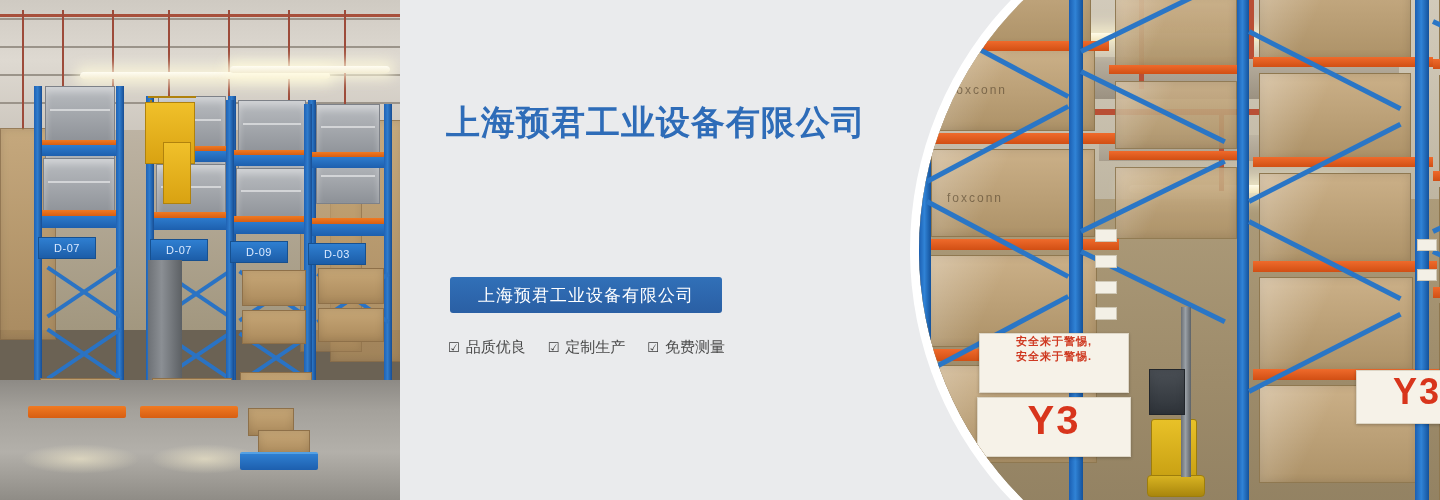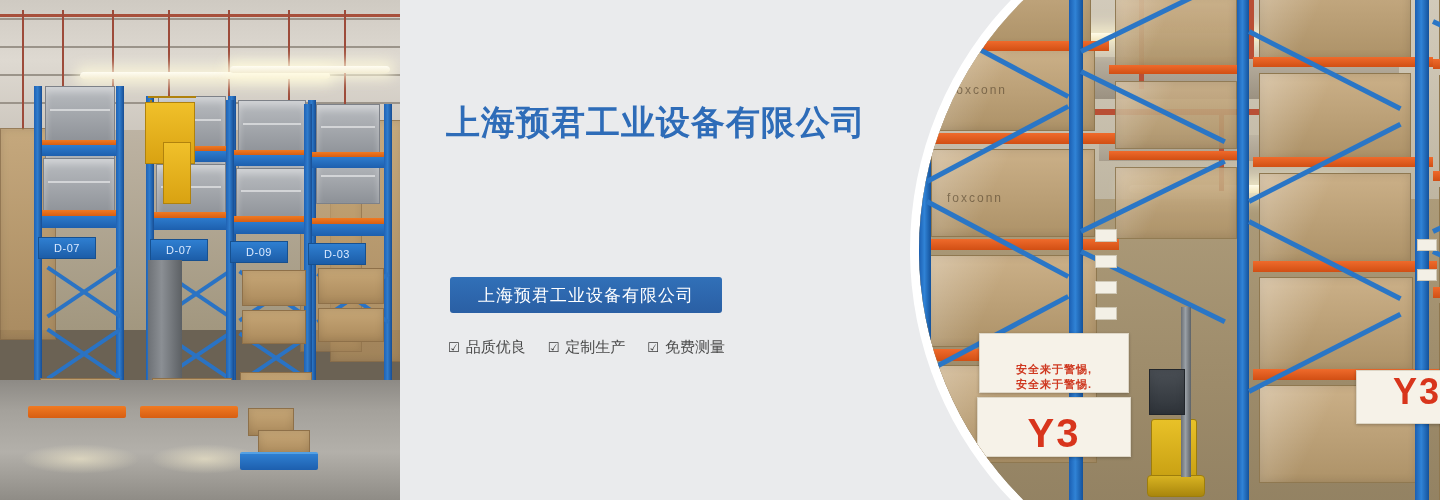--- a/index.html
+++ b/index.html
@@ -69,21 +69,21 @@
   .rp-redpipe{position:absolute;background:#b94f35;}
   .rp-bg{position:absolute;left:0;top:150px;width:702px;height:560px;
     background:linear-gradient(180deg,#b9a886,#9d8b6a 60%,#8a7a5c);}
   .pal{position:absolute;background:linear-gradient(180deg,#cbb088,#ad9268);
     border:1px solid #8f7850;box-shadow:inset 0 0 10px rgba(0,0,0,.12);}
   .pal.wrap::after{content:"";position:absolute;inset:0;background:linear-gradient(115deg,rgba(255,255,255,.3),rgba(255,255,255,0) 40%);}
   .rbeam{position:absolute;background:linear-gradient(180deg,#ef6a2b,#d14f14);}
   .rup{position:absolute;background:linear-gradient(90deg,#1b5fb2,#3083d6 45%,#14529b);}
   .rbrace{position:absolute;background:#2a76c6;height:5px;transform-origin:left center;}
   .sign{position:absolute;background:#f6f2e8;border:1px solid #ddd6c6;
-    display:flex;flex-direction:column;align-items:center;justify-content:flex-end;
+    display:flex;flex-direction:column;align-items:center;justify-content:flex-start;
     color:#cf3a22;font-family:"Liberation Sans",sans-serif;box-shadow:0 1px 3px rgba(0,0,0,.25);}
   .sign .l{font-size:11px;letter-spacing:1px;line-height:15px;font-weight:bold;}
   .sign.y3{color:#d8351c;font-size:40px;font-weight:bold;letter-spacing:2px;}
   .fox{position:absolute;color:rgba(70,55,35,.55);font-size:12px;letter-spacing:2px;
     font-family:"Liberation Sans",sans-serif;}
   .lbl{position:absolute;background:#f3f0e6;border:1px solid #cfc8b6;}
   .fork{position:absolute;background:linear-gradient(180deg,#e8c128,#c79f12);border:1px solid #9d7d0c;}
 </style>
 </head>
 <body>

